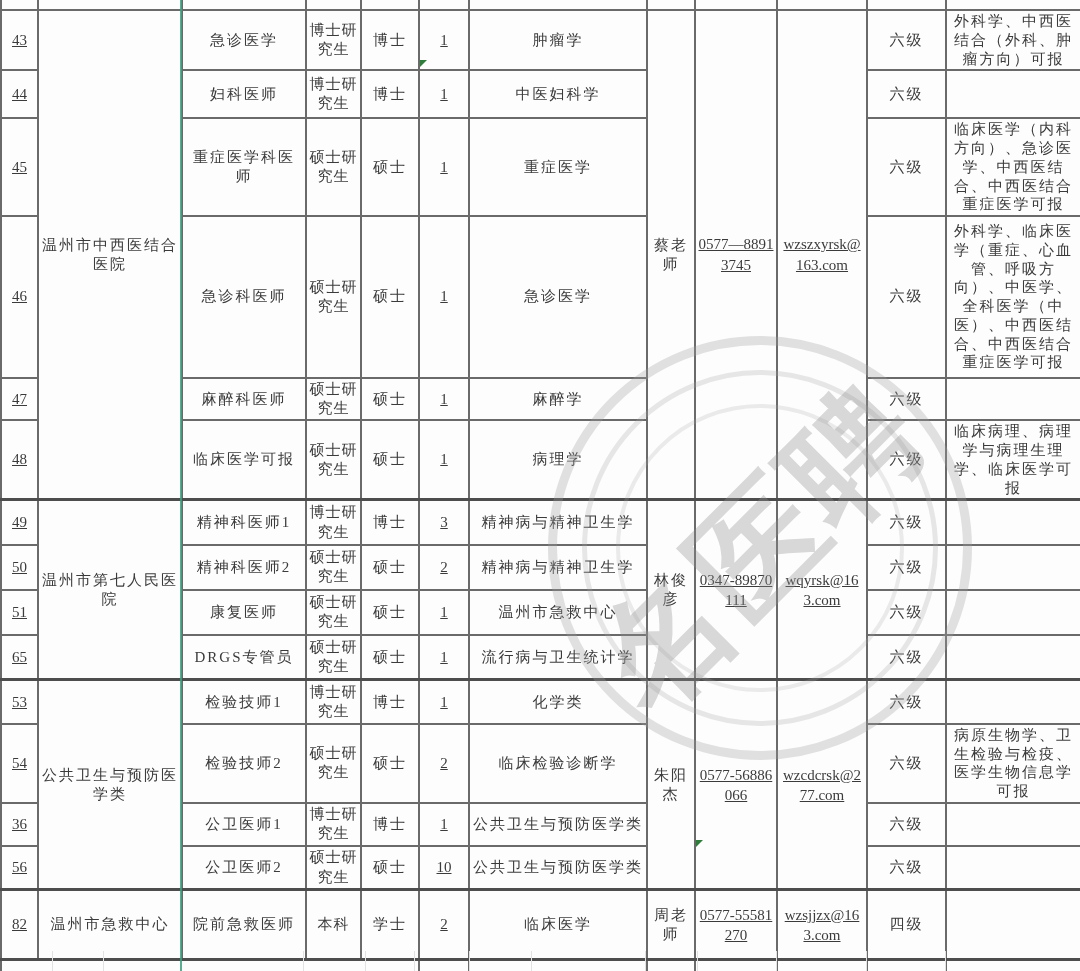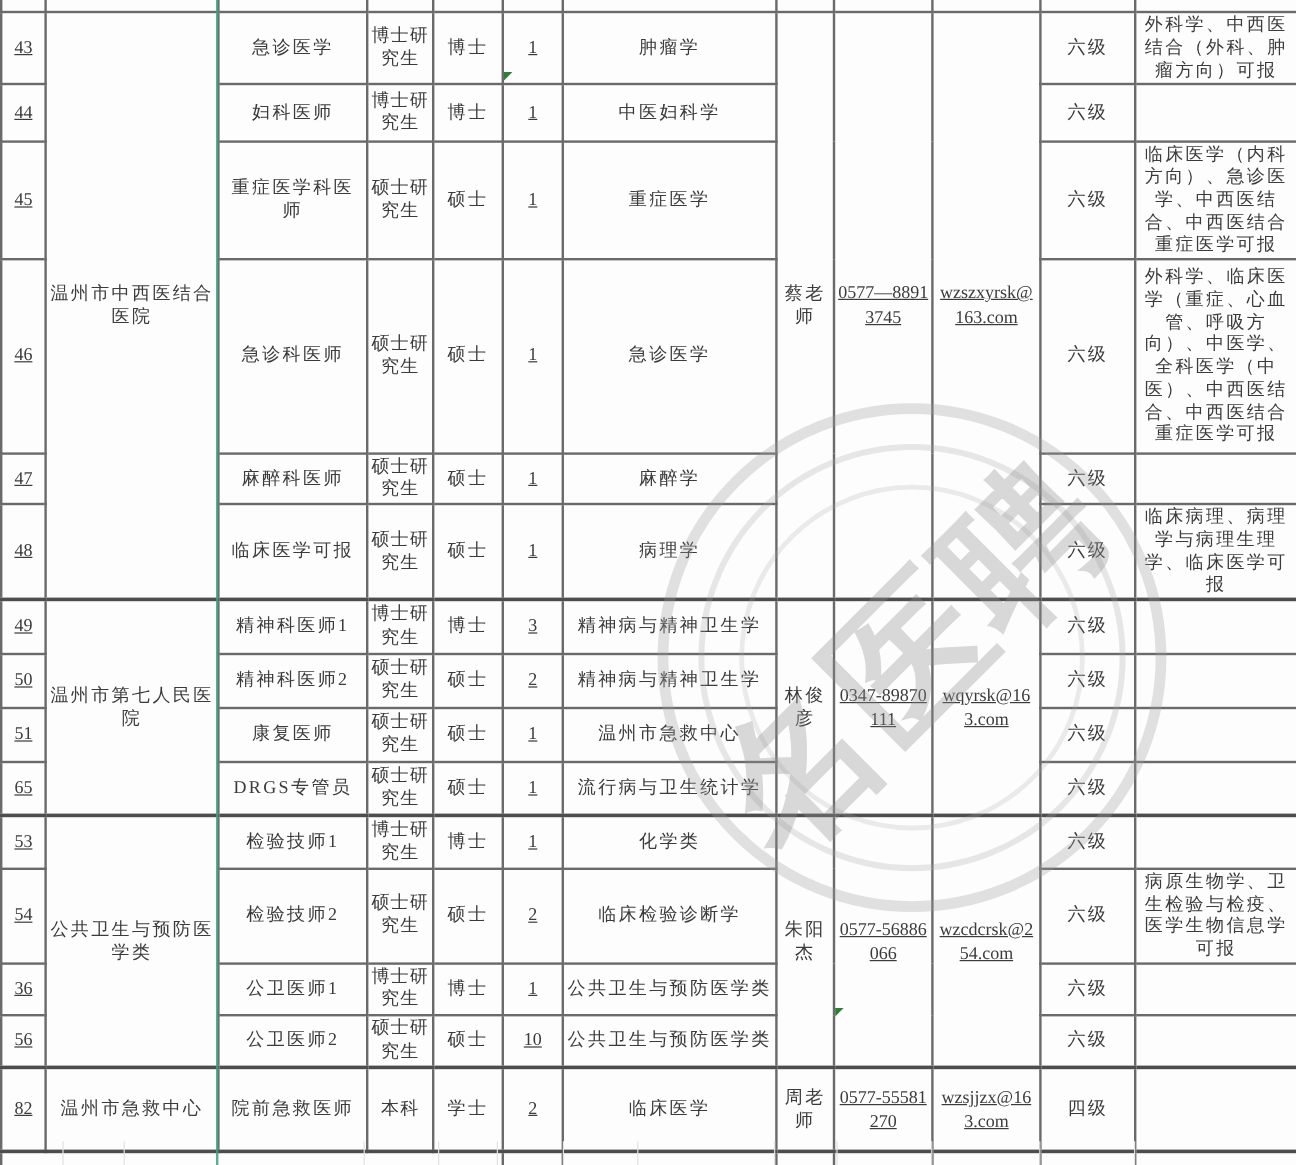--- a/index.html
+++ b/index.html
@@ -212,21 +212,21 @@
     <tr class="grp" style="height:44px">
       <td class="num">53</td>
       <td rowspan="4">公共卫生与预防医学类</td>
       <td>检验技师1</td>
       <td class="edu">博士研究生</td>
       <td>博士</td>
       <td class="num">1</td>
       <td>化学类</td>
       <td rowspan="4">朱阳杰</td>
       <td rowspan="4" class="latin">0577-56886066</td>
-      <td rowspan="4" class="latin">wzcdcrsk@254.com</td>
+      <td rowspan="4" class="latin">wzcdcrsk@277.com</td>
       <td>六级</td>
       <td class="remark"></td>
     </tr>
     <tr style="height:72px">
       <td class="num">54</td>
       <td>检验技师2</td>
       <td class="edu">硕士研究生</td>
       <td>硕士</td>
       <td class="num">2</td>
       <td>临床检验诊断学</td>

